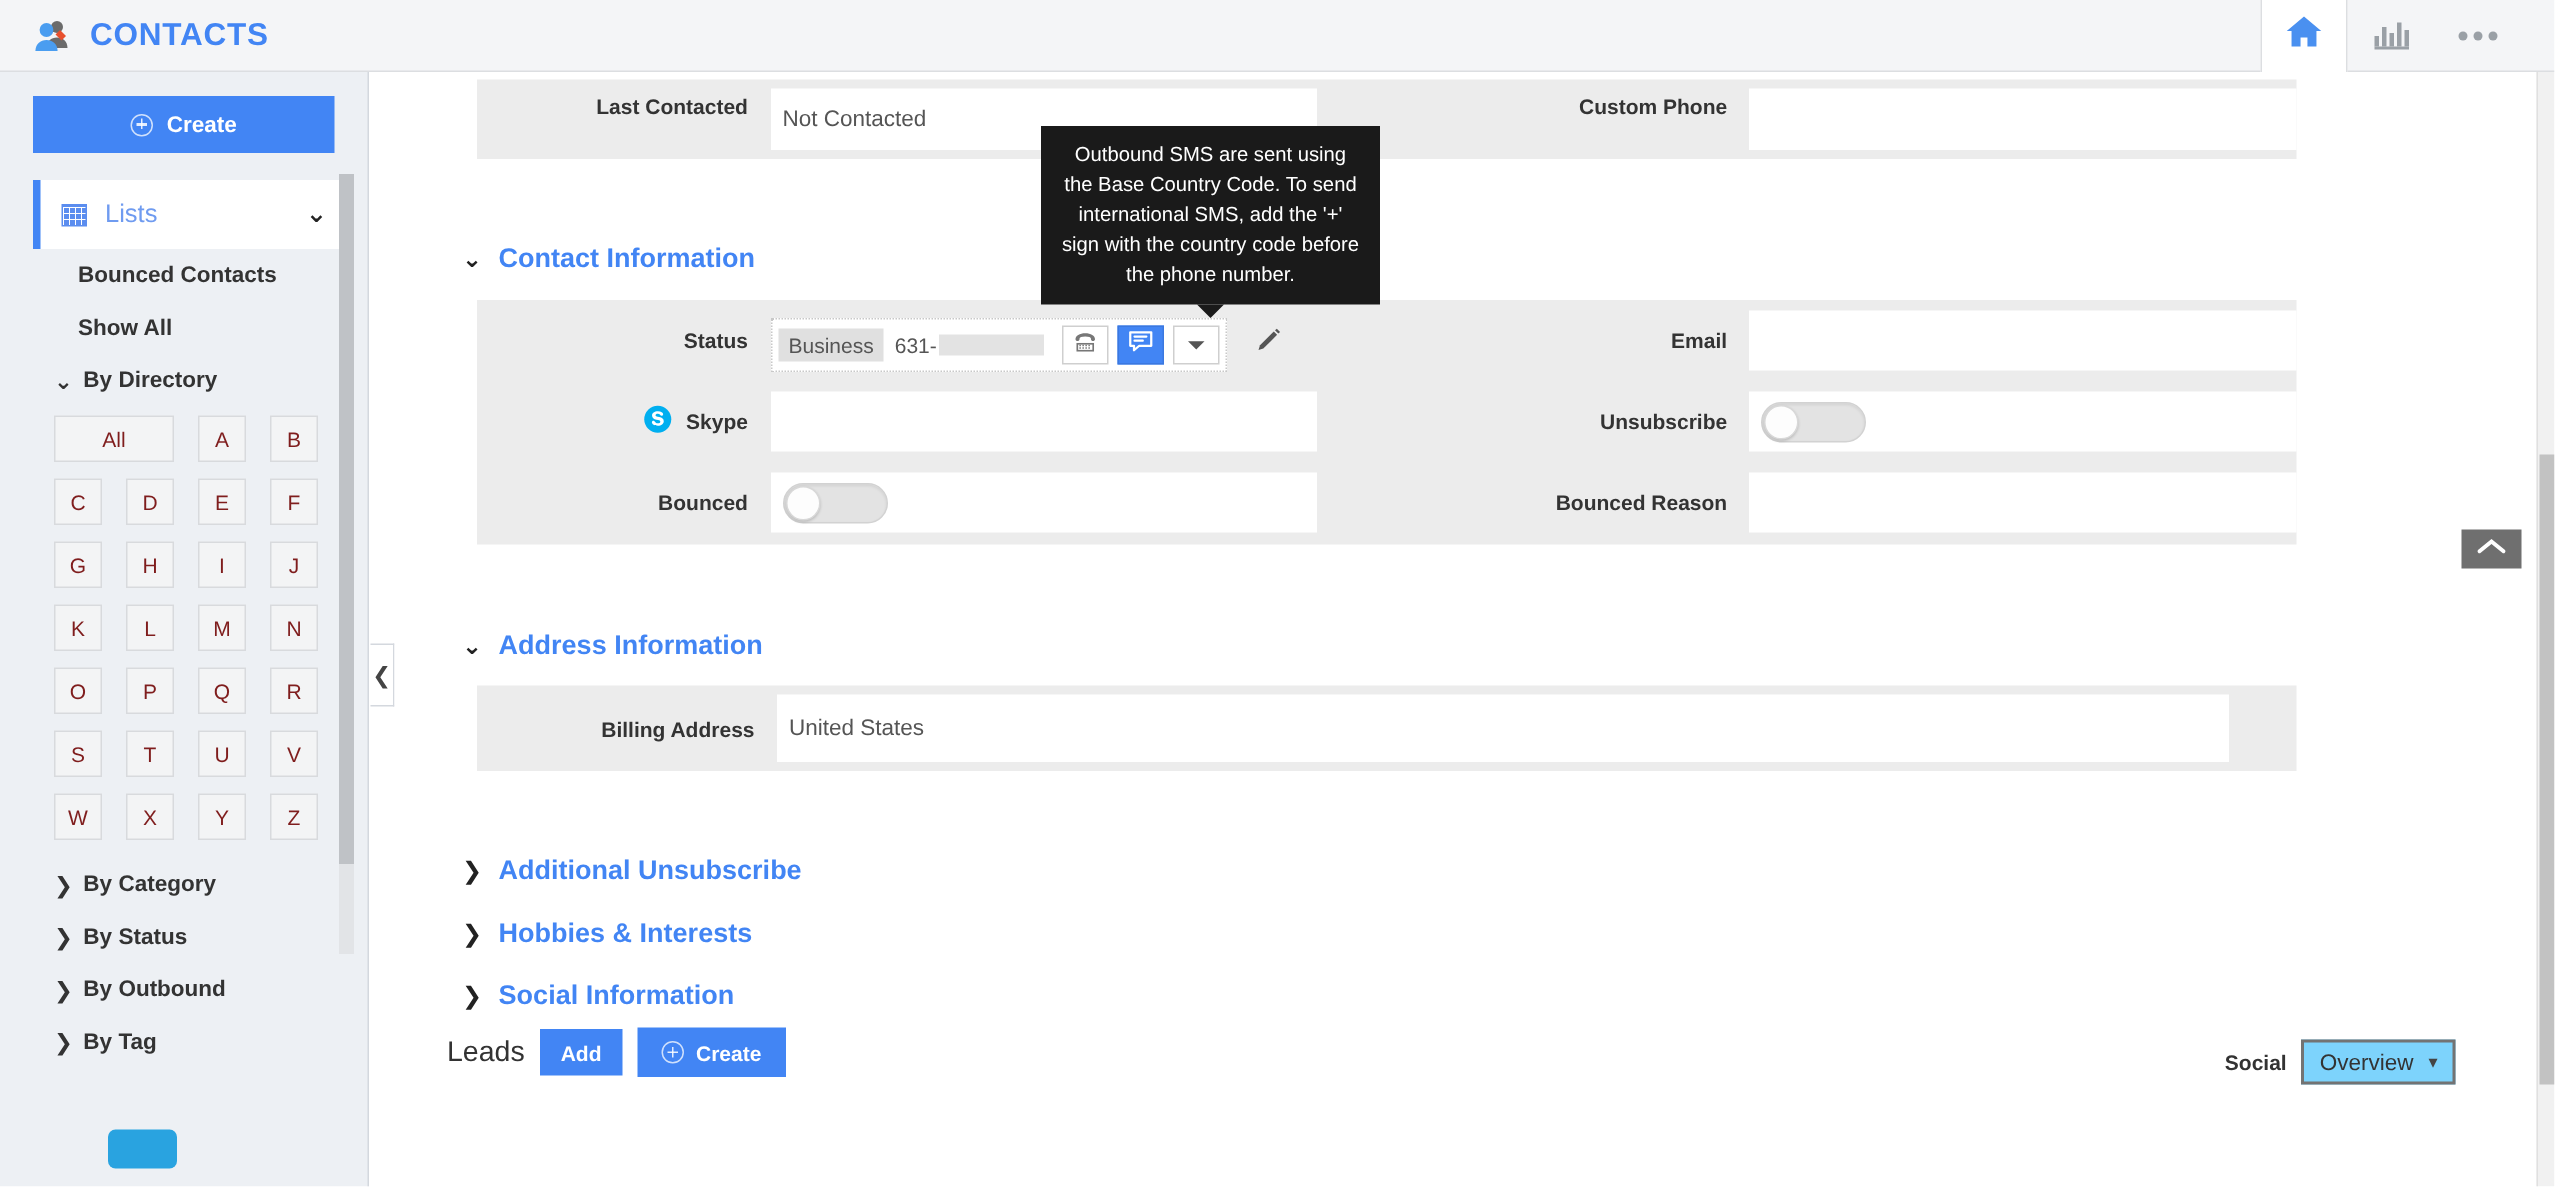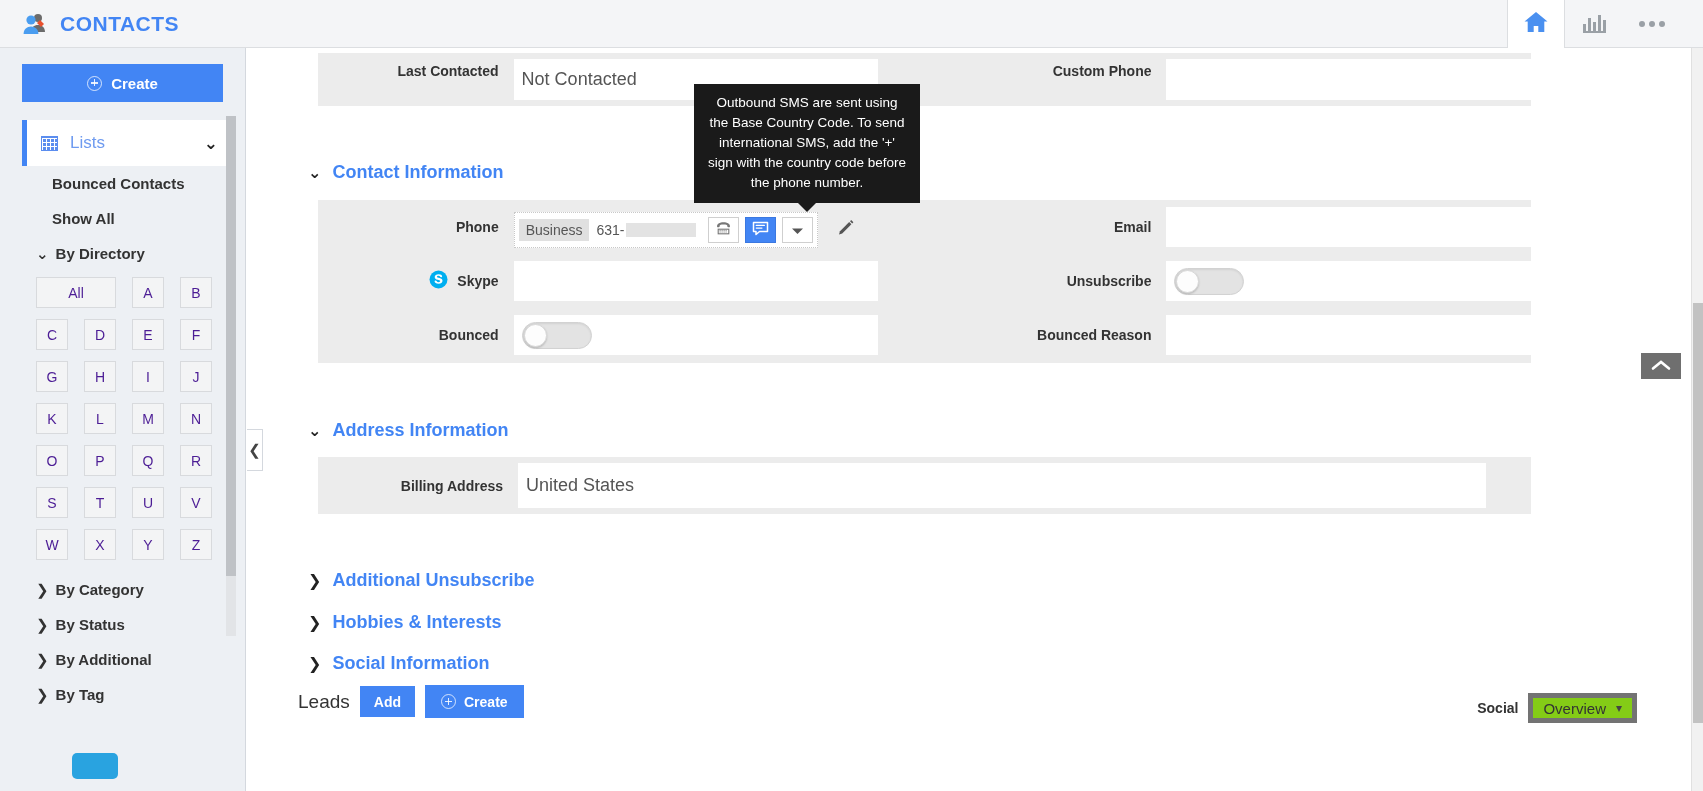--- a/index.html
+++ b/index.html
@@ -107,21 +107,21 @@
   .group-head .cv { font-family: "DejaVu Sans", sans-serif; font-size: 15px; }
 
   .alpha-grid {
     margin: 6px 0 0 36px; width: 180px;
     display: grid; grid-template-columns: 32px 32px 32px 32px;
     gap: 11px 16px;
   }
   .alpha-grid .cell {
     height: 31px; background: #f3f4f5; border: 1px solid #d8dadd;
     display: flex; align-items: center; justify-content: center;
-    font-size: 14px; color: #4c1d95; cursor: pointer;
+    font-size: 14px; color: #7f1d1d; cursor: pointer;
   }
   .alpha-grid .cell.wide { grid-column: span 2; }
 
   .sb-scroll {
     position: absolute; right: 9px; top: 68px; width: 10px; height: 520px;
     background: #e2e4e7;
   }
   .sb-scroll .thumb {
     position: absolute; left: 0; top: 0; width: 10px; height: 460px; background: #bfc2c6;
   }
@@ -142,21 +142,21 @@
     position: absolute; left: 263px; top: 48px;
     width: 1440px; height: 743px; background: #fff; overflow: hidden;
   }
   .band { background: #ececec; }
   .row { display: flex; }
   .fld-label {
     font-size: 14px; font-weight: 700; color: #333; text-align: right;
     padding-right: 15px; display: flex; align-items: center; justify-content: flex-end;
   }
   .fld-input {
-    background: #fff; font-size: 18px; color: #555;
+    background: #fff; font-size: 15px; color: #555;
     display: flex; align-items: center; padding: 0 8px;
   }
 
   .sect-head {
     display: flex; align-items: center; gap: 11px;
     font-size: 18px; font-weight: 700; color: #4285f4; cursor: pointer;
   }
   .sect-head .cv { color: #222; font-size: 16px; font-family: "DejaVu Sans", sans-serif; }
 
   
@@ -213,21 +213,21 @@
   .main-scroll .thumb {
     position: absolute; left: 1px; top: 255px; width: 10px; height: 420px; background: #c2c2c2;
   }
 
   .btn-blue {
     background: #4285f4; color: #fff; font-size: 14px; font-weight: 700;
     display: inline-flex; align-items: center; justify-content: center;
     gap: 8px; cursor: pointer;
   }
   .disp-select {
-    border: 5px solid #737373; background: #84cc16; height: 30px;
+    border: 2px solid #737373; background: #7dd3fc; height: 30px;
     display: flex; align-items: center; gap: 10px; padding: 0 10px;
     font-size: 15px; color: #333; cursor: pointer;
   }
 </style>
 </head>
 <body>
 
 <div class="app">
 
   <div class="topbar">
@@ -331,21 +331,21 @@
       <div class="group-head">
         <span class="cv">❯</span>
         <span>By Category</span>
       </div>
       <div class="group-head">
         <span class="cv">❯</span>
         <span>By Status</span>
       </div>
       <div class="group-head">
         <span class="cv">❯</span>
-        <span>By Additional</span>
+        <span>By Outbound</span>
       </div>
       <div class="group-head">
         <span class="cv">❯</span>
         <span>By Tag</span>
       </div>
     </div>
 
     <div class="blue-pill"></div>
 
     <div class="sb-scroll">
@@ -369,21 +369,21 @@
     </div>
 
     <div class="sect-head" style="position:absolute;left:45px;top:114px;">
       <span class="cv">⌄</span>
       <span>Contact Information</span>
     </div>
 
     <div class="band" style="position:absolute;left:55px;top:152px;width:1213px;height:163px;">
 
       <div class="row" style="height:54px">
-        <div class="fld-label" style="width:200px">Phone</div>
+        <div class="fld-label" style="width:200px">Status</div>
         <div style="width:373px;display:flex;align-items:center;padding-top:6px">
           <div class="phone-widget">
             <span class="ph-type">Business</span>
             <span class="ph-num">631-</span>
               <span class="ph-mask"></span>
             <span class="ph-gap"></span>
               <span class="ph-gap"></span>
             <span class="ph-btn">
               <span>
                 <svg width="17" height="14" viewBox="0 0 17 14">

